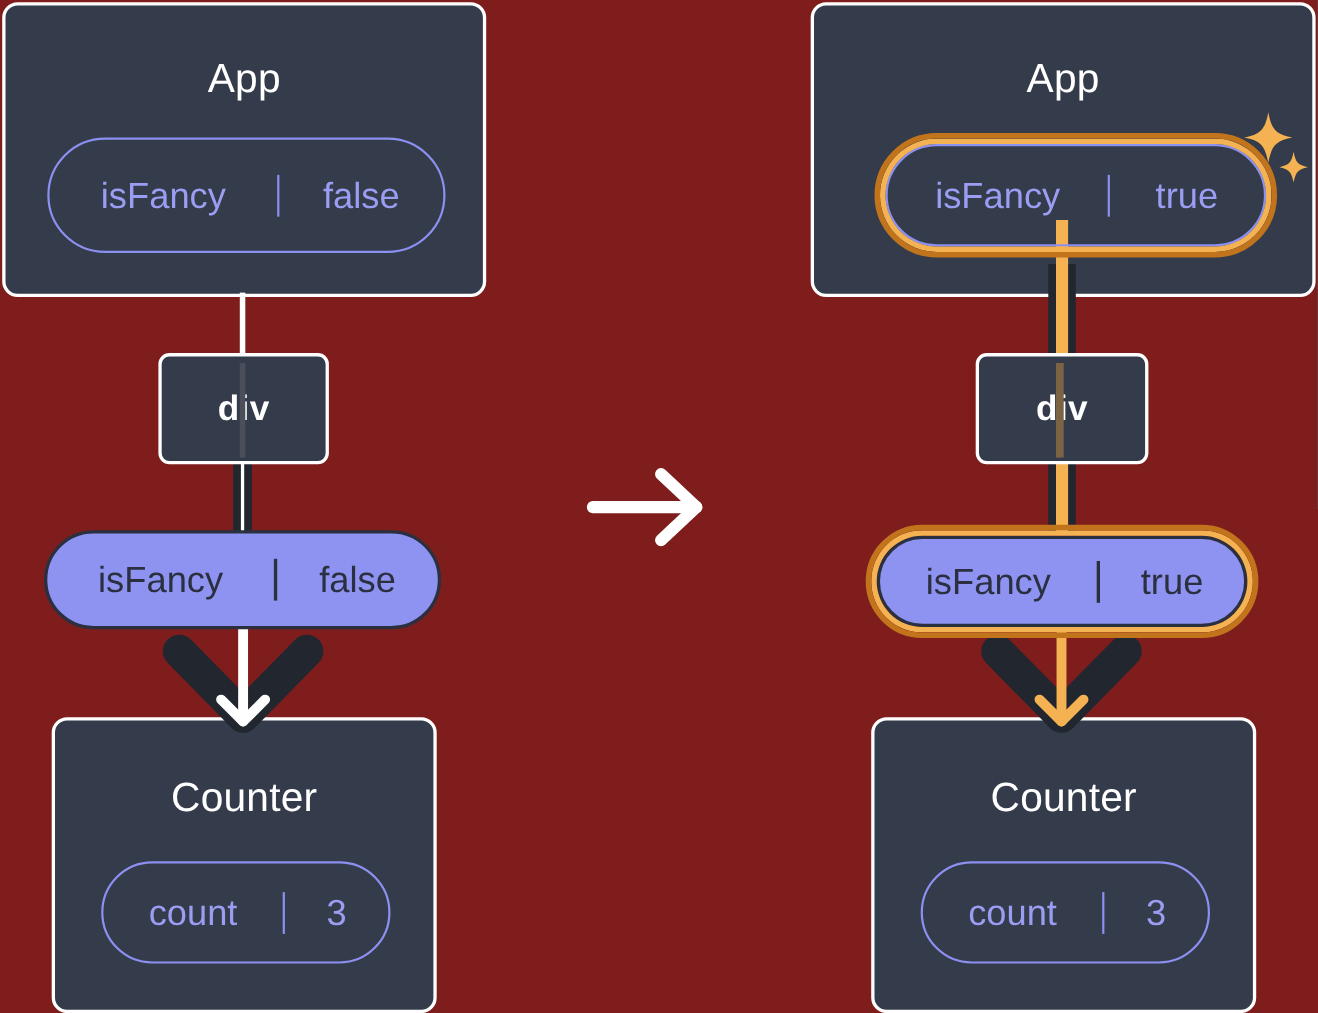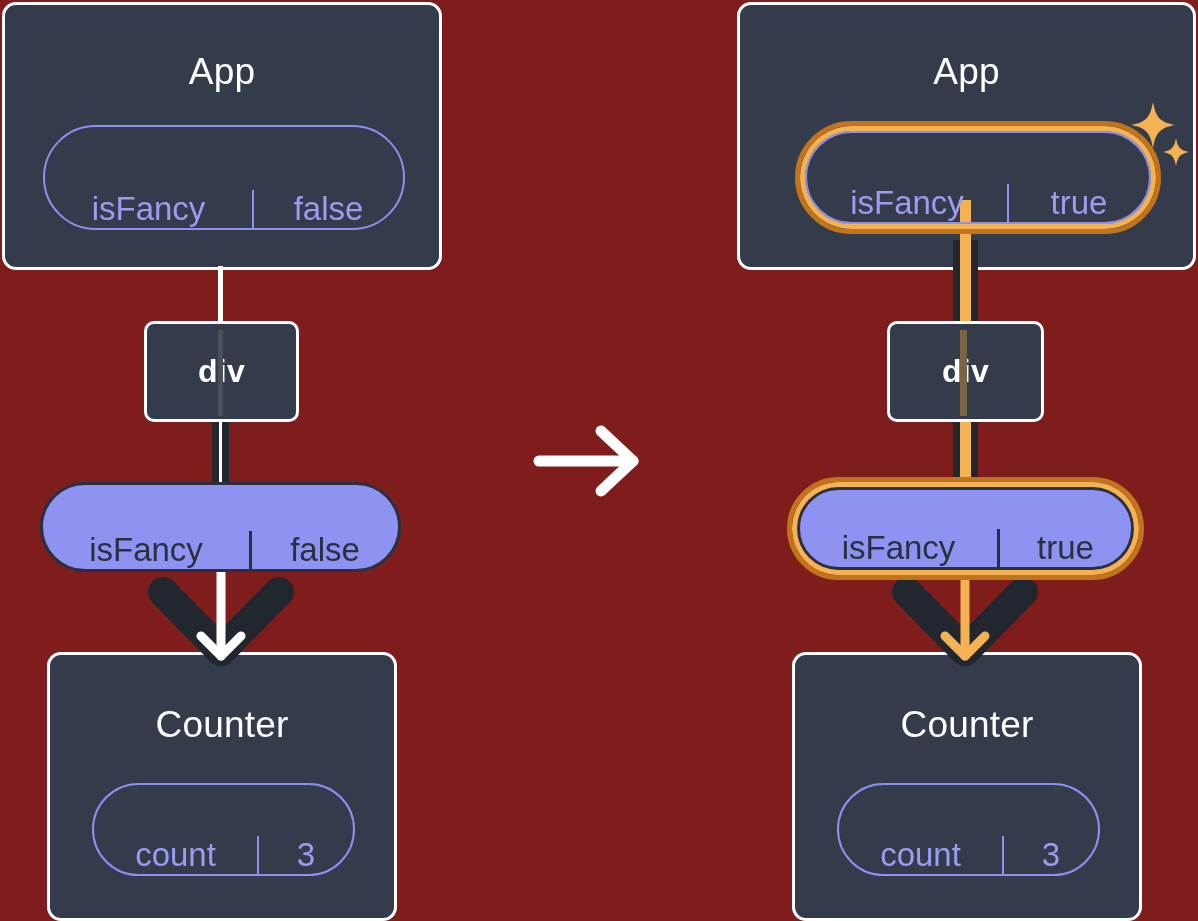--- a/index.html
+++ b/index.html
@@ -51,21 +51,21 @@
     font-weight: 700;
     letter-spacing: .3px;
     z-index: 6;
   }
 
   
   .pill {
     position: absolute;
     box-sizing: border-box;
     display: flex;
-    align-items: flex-end;
+    align-items: center;
     border-radius: 999px;
     overflow: hidden;
     z-index: 7;
   }
   .pill .cell {
     display: flex;
     align-items: center;
     justify-content: center;
     box-sizing: border-box;
     font-size: 33px;

